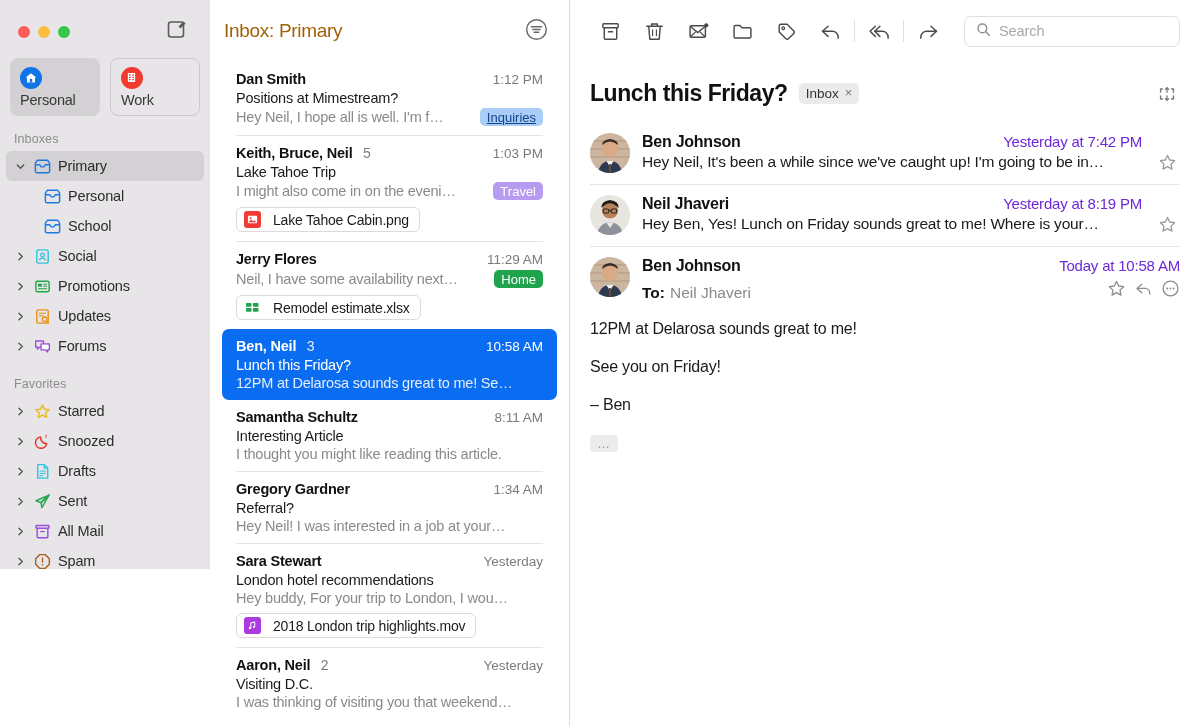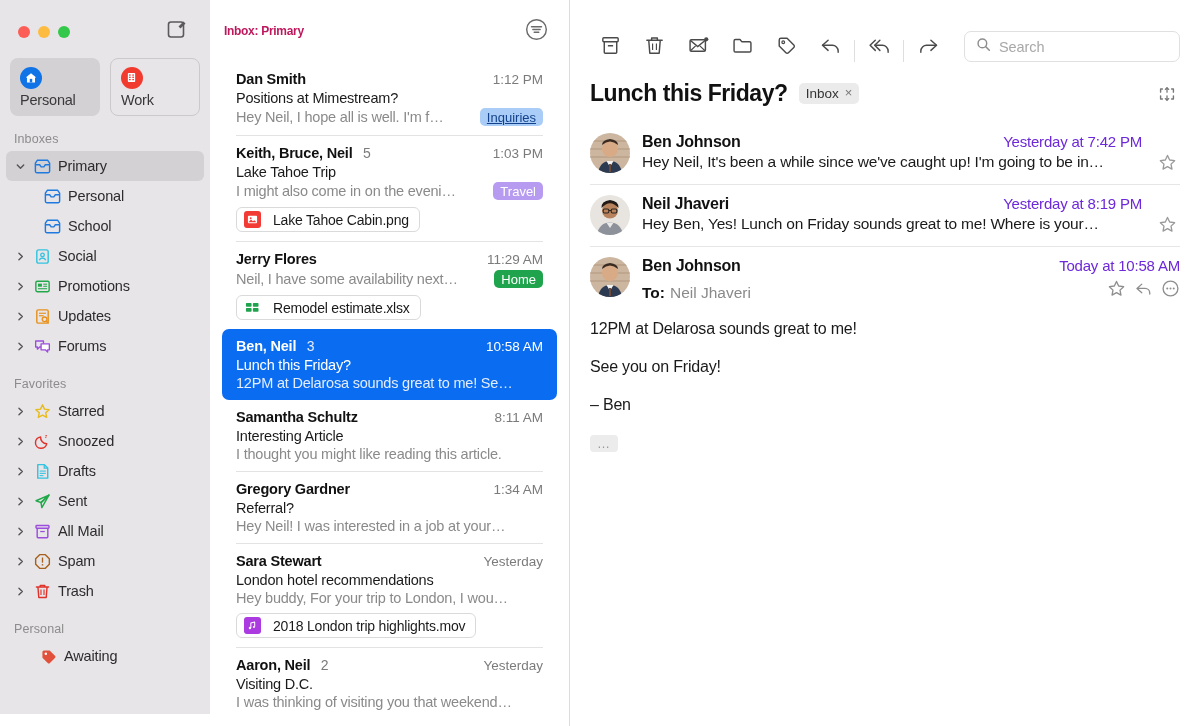--- a/index.html
+++ b/index.html
@@ -7,21 +7,21 @@
     width: 1200px; height: 726px;
     font-family: "Liberation Sans", sans-serif;
     background: #ffffff;
     overflow: hidden;
     -webkit-font-smoothing: antialiased;
   }
   .app { display: flex; width: 1200px; height: 726px; }
 
   
   .sidebar {
-    width: 210px; height: 714px;
+    width: 210px; height: 569px;
     background: #e7e5e7;
     flex: 0 0 210px;
     position: relative;
     overflow: hidden;
   }
   .traffic {
     display: flex; align-items: center; gap: 8px;
     padding: 17px 0 0 18px;
     height: 46px;
   }
@@ -69,21 +69,21 @@
   .list-col {
     width: 360px; flex: 0 0 360px; height: 726px;
     background: #ffffff; position: relative;
     border-right: 1px solid #dcdcdc;
     overflow: hidden;
   }
   .list-header {
     height: 62px; display: flex; align-items: center;
     justify-content: space-between; padding: 0 20px 0 14px;
   }
-  .list-title { font-size: 12px; font-weight: 700; color: #be185d; letter-spacing: -0.3px; }
+  .list-title { font-size: 19px; font-weight: 400; color: #a16207; letter-spacing: -0.3px; }
   .rows { padding: 0 12px; }
   .msg-row {
     position: relative; padding: 8px 14px 9px 14px;
     border-radius: 7px;
   }
   .msg-row.selected { background: #0a6cf0; }
   .msg-divider { height: 1px; background: #e3e3e3; margin: 0 14px; }
   .row-line1 { display: flex; align-items: baseline; justify-content: space-between; }
   .from { font-size: 14.5px; font-weight: 700; color: #111; letter-spacing: -0.2px; }
   .count { font-size: 14px; color: #7b7b7b; margin-left: 6px; font-weight: 400; }
@@ -110,21 +110,21 @@
   .msg-row.selected .from,
   .msg-row.selected .subject { color: #fff; }
   .msg-row.selected .count,
   .msg-row.selected .time,
   .msg-row.selected .snippet { color: #e3edfd; }
   .msg-row.selected .time { color: #ffffff; font-weight: 400; }
 
   
   .reader { flex: 1 1 auto; height: 726px; background: #fff; overflow: hidden; position: relative; }
   .toolbar {
-    height: 62px; display: flex; align-items: flex-end; gap: 0px;
+    height: 62px; display: flex; align-items: center; gap: 0px;
     padding: 0 20px 0 18px;
   }
   .tb-btn { width: 44px; height: 34px; display: flex; align-items: center; justify-content: center; }
   .tb-sep { width: 1px; height: 22px; background: #dedede; margin: 0 2px; }
   .searchbox {
     flex: 1 1 auto; height: 31px; margin-left: 14px;
     border: 1px solid #e0e0e0; border-radius: 7px;
     display: flex; align-items: center; gap: 8px; padding: 0 11px;
     background: #fff;
   }

